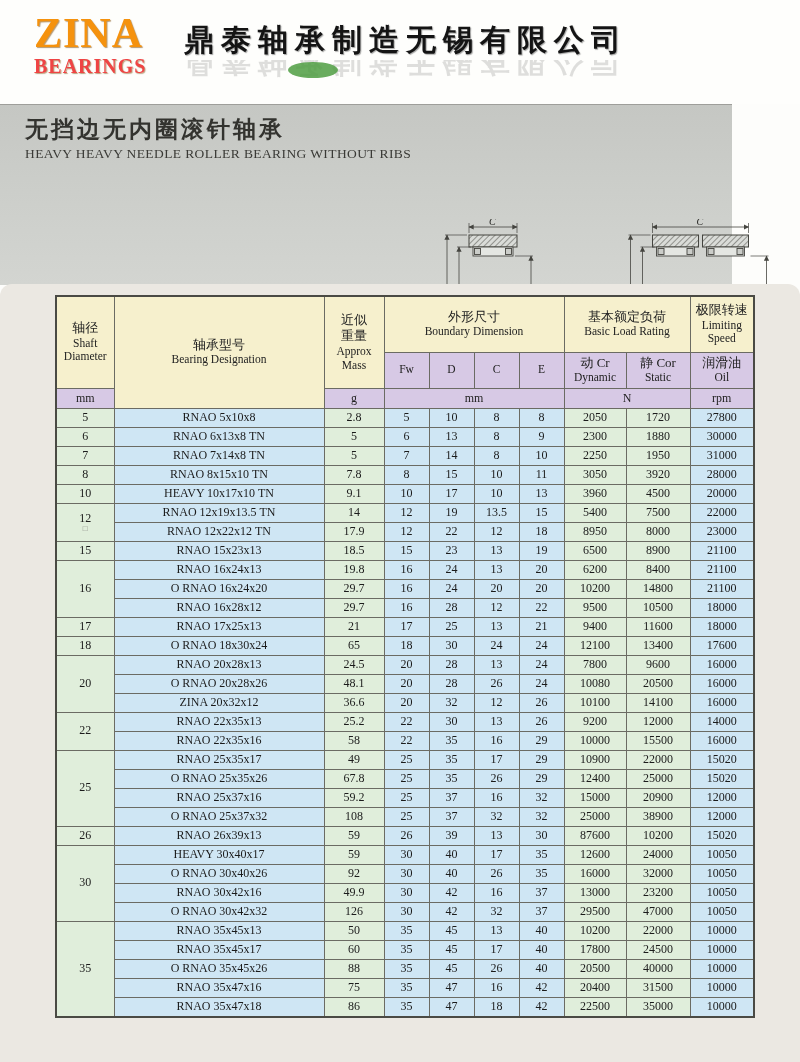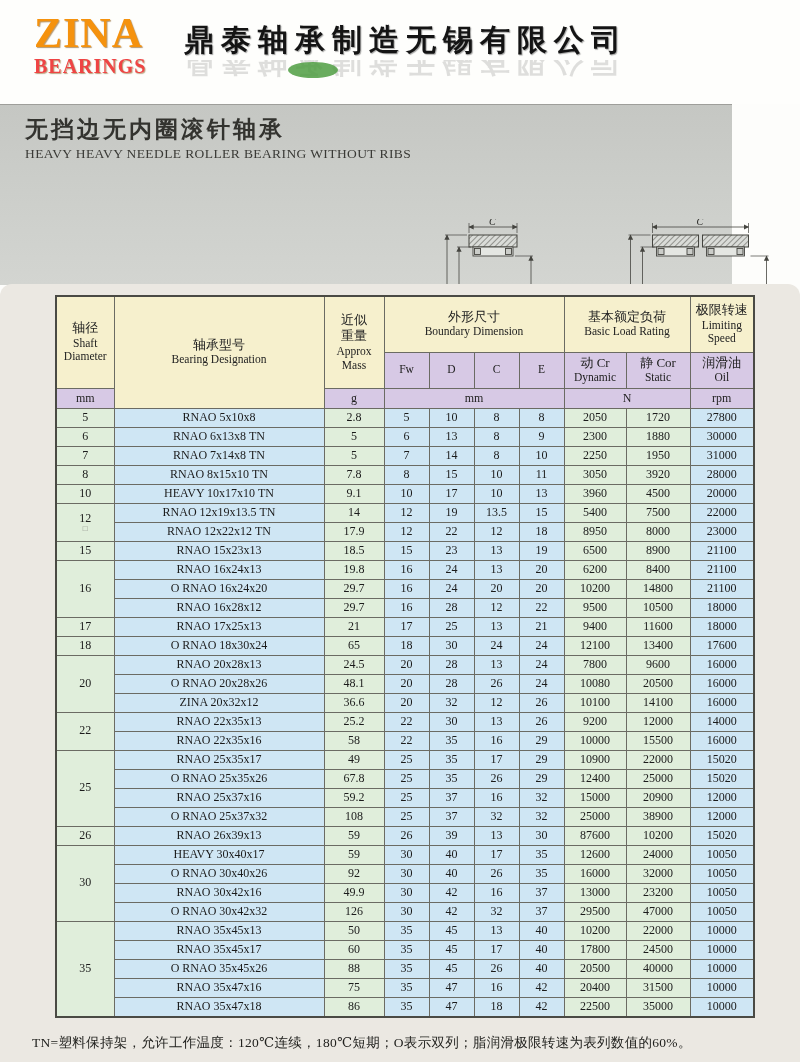--- a/index.html
+++ b/index.html
@@ -649,14 +649,13 @@
           <td class="c-blue">47</td>
           <td class="c-blue">18</td>
           <td class="c-blue">42</td>
           <td class="c-green">22500</td>
           <td class="c-green">35000</td>
           <td class="c-blue">10000</td>
         </tr>
       </tbody>
   </table>
 
-  <div class="footer-note">TN=塑料保持架，允许工作温度：120℃连续，180℃短期；O表示双列；脂润滑极限转速为表列数值的60%。</div>
 </div>
 
 </body></html>

